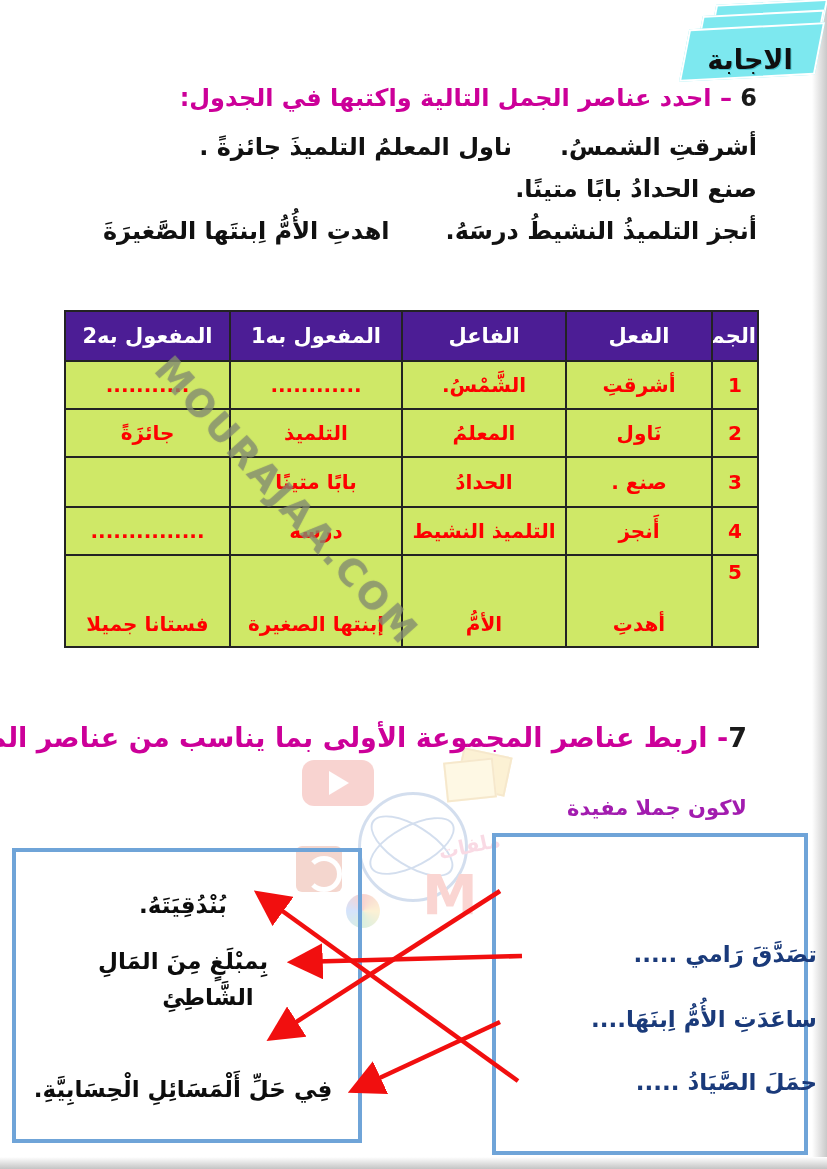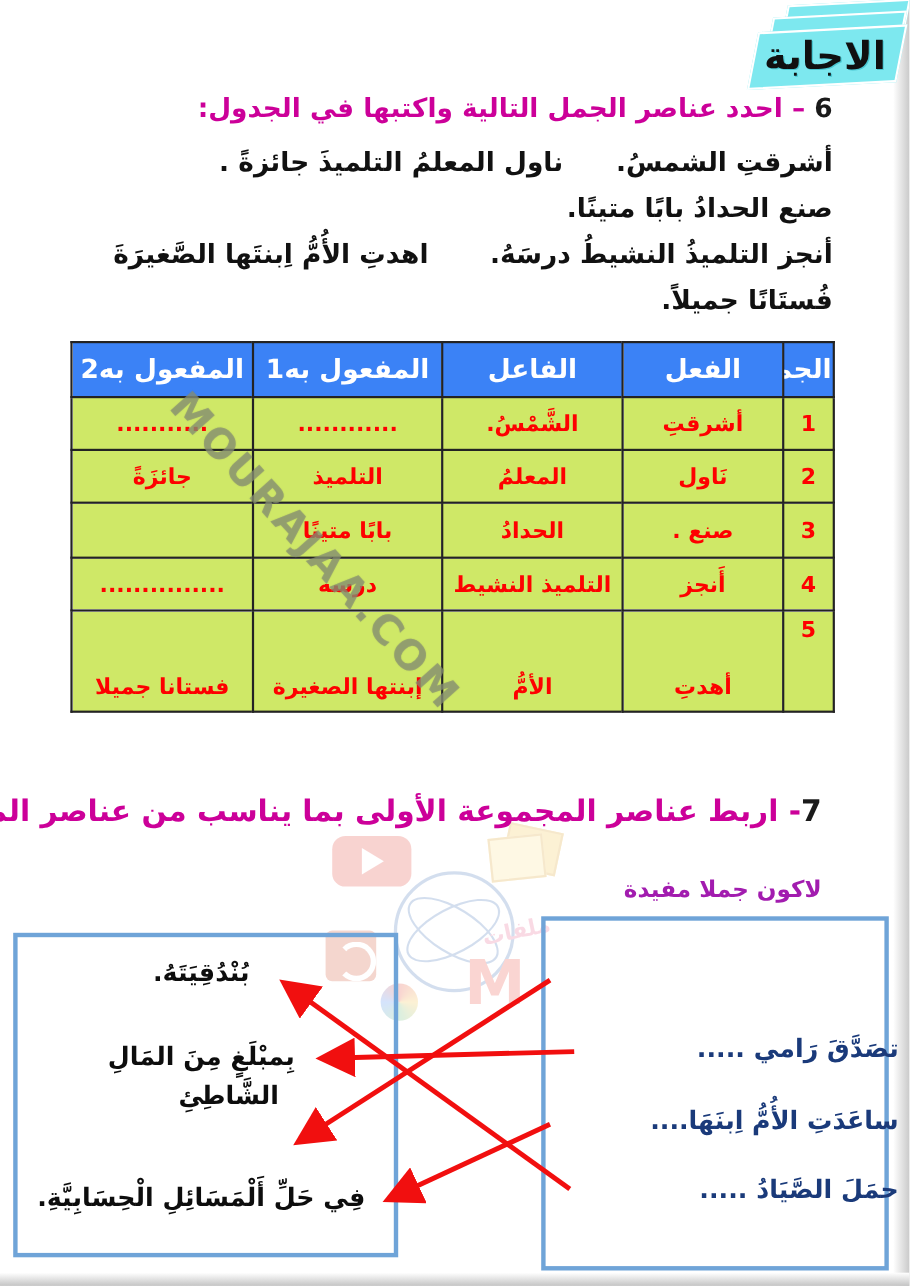--- a/index.html
+++ b/index.html
@@ -10,22 +10,22 @@
               background:linear-gradient(to right,#ffffff,#c9c9c9);z-index:0;}
   .edge-bottom{position:absolute;left:0;bottom:0;width:100%;height:12px;
               background:linear-gradient(to bottom,#ffffff,#c4c4c4);z-index:0;}
 
   
   .badge-box{position:absolute;background:#7de8ef;border:2px solid #ffffff;
              transform:rotate(-3deg) skewX(-14deg);z-index:3;}
   .badge-b1{left:712px;top:2px;width:108px;height:38px;}
   .badge-b2{left:698px;top:13px;width:118px;height:44px;}
   .badge-b3{left:684px;top:26px;width:132px;height:48px;}
-  .badge-text{position:absolute;left:686px;top:32px;width:128px;text-align:center;
-              font-size:35px;font-weight:bold;color:#101010;z-index:4;direction:rtl;
+  .badge-text{position:absolute;left:686px;top:44px;width:128px;text-align:center;
+              font-size:27px;font-weight:bold;color:#101010;z-index:4;direction:rtl;
               text-shadow:1px 1px 0 #49c7d2;}
 
   
   .q-heading{position:absolute;direction:rtl;white-space:nowrap;font-weight:bold;z-index:2;}
   .q6-heading{top:84px;right:70px;font-size:24px;color:#cc0099;}
   .q7-heading{top:722px;right:80px;font-size:27px;color:#cc0099;}
   .qnum{color:#1a1a1a;}
   .lakawwin{position:absolute;top:796px;right:80px;font-size:21px;font-weight:bold;
             color:#a21caf;direction:rtl;z-index:2;}
 
@@ -33,21 +33,21 @@
   .sentences{position:absolute;top:126px;right:70px;width:700px;direction:rtl;
              color:#111;font-size:24px;font-weight:bold;z-index:2;}
   .s-line{white-space:nowrap;height:42px;line-height:42px;}
   .s-gap1{display:inline-block;width:48px;}
   .s-gap3{display:inline-block;width:56px;}
 
   
   table.answers{position:absolute;left:64px;top:310px;width:693px;border-collapse:collapse;
                 table-layout:fixed;direction:rtl;z-index:1;}
   table.answers td,table.answers th{border:2px solid #232323;text-align:center;overflow:hidden;}
-  table.answers th{background:#3b82f6;color:#ffffff;font-size:24px;font-weight:bold;height:46px;}
+  table.answers th{background:#4c1d95;color:#ffffff;font-size:21px;font-weight:bold;height:46px;}
   table.answers td{background:#cfe867;color:#fe0000;font-size:20px;font-weight:bold;}
   td.rownum{color:#111111;font-size:25px;font-weight:bold;background:#cfe867;}
   tr.r5 td{vertical-align:bottom;padding-bottom:10px;}
   tr.r5 td.rownum{vertical-align:top;padding-top:4px;}
 
   
   .watermark{position:absolute;left:178px;top:348px;z-index:2;font-size:37px;font-weight:bold;
              letter-spacing:3px;color:rgba(138,146,120,0.5);transform:rotate(48deg);
              transform-origin:0 0;white-space:nowrap;text-shadow:0 0 1px rgba(120,128,100,0.6);}
 
@@ -100,21 +100,20 @@
   <div class="badge-box badge-b2"></div>
   <div class="badge-box badge-b3"></div>
   <div class="badge-text">الاجابة</div>
 
   <div class="q-heading q6-heading"><span class="qnum">6</span><span> – احدد عناصر الجمل التالية واكتبها في الجدول:</span></div>
 
   <div class="sentences">
     <div class="s-line"><span>أشرقتِ الشمسُ.</span><span class="s-gap1"></span><span>ناول المعلمُ التلميذَ جائزةً .</span></div>
     <div class="s-line">صنع الحدادُ بابًا متينًا.</div>
     <div class="s-line"><span>أنجز التلميذُ النشيطُ درسَهُ.</span><span class="s-gap3"></span><span>اهدتِ الأُمُّ اِبنتَها الصَّغيرَةَ</span></div>
-    <div class="s-line">فُستَانًا جميلاً.</div>
   </div>
 
   <table class="answers">
     <colgroup>
       <col style="width:46px">
         <col style="width:146px">
         <col style="width:164px">
       <col style="width:172px">
         <col style="width:165px">
     </colgroup>
@@ -182,21 +181,21 @@
     <div class="d-ball"></div>
     <div class="d-arabic">ملفات</div>
   </div>
 
   <div class="match-box box-right"></div>
   <div class="g1-item" style="top:941px;">تصَدَّقَ رَامي .....</div>
   <div class="g1-item" style="top:1006px;">ساعَدَتِ الأُمُّ اِبنَهَا....</div>
   <div class="g1-item" style="top:1069px;">حمَلَ الصَّيَادُ .....</div>
 
   <div class="match-box box-left"></div>
-  <div class="g2-item" style="top:872px;width:366px;text-align:center;">بُنْدُقِيَتَهُ.</div>
+  <div class="g2-item" style="top:892px;width:366px;text-align:center;">بُنْدُقِيَتَهُ.</div>
   <div class="g2-item" style="top:948px;width:366px;">بِمبْلَغٍ مِنَ المَالِ</div>
   <div class="g2-item" style="top:984px;width:366px;padding-left:25px;">الشَّاطِئِ</div>
   <div class="g2-item" style="top:1076px;width:366px;">فِي حَلِّ أَلْمَسَائِلِ الْحِسَابِيَّةِ.</div>
 
   <svg class="arrows" width="827" height="1169">
     <defs>
       <marker id="arr" markerWidth="8" markerHeight="8" refX="5.5" refY="4" orient="auto">
         <path d="M0,0 L8,4 L0,8 z" fill="#f10f0f"></path>
       </marker>
     </defs>

